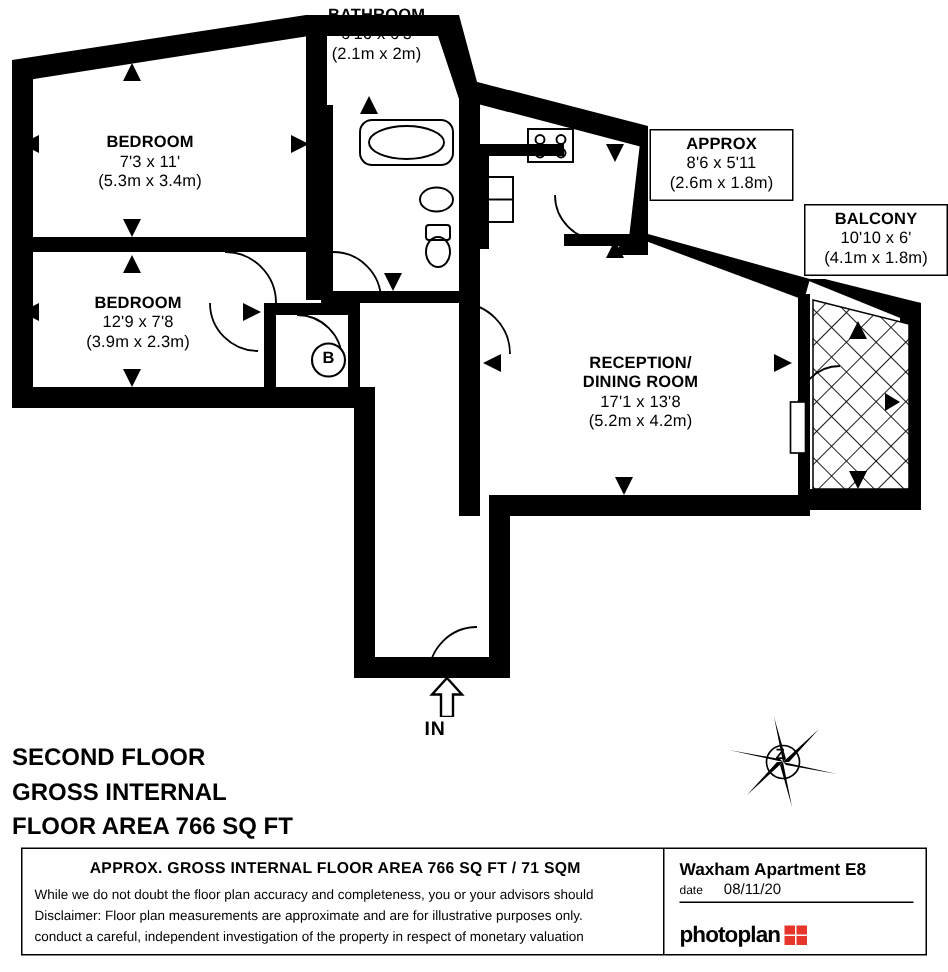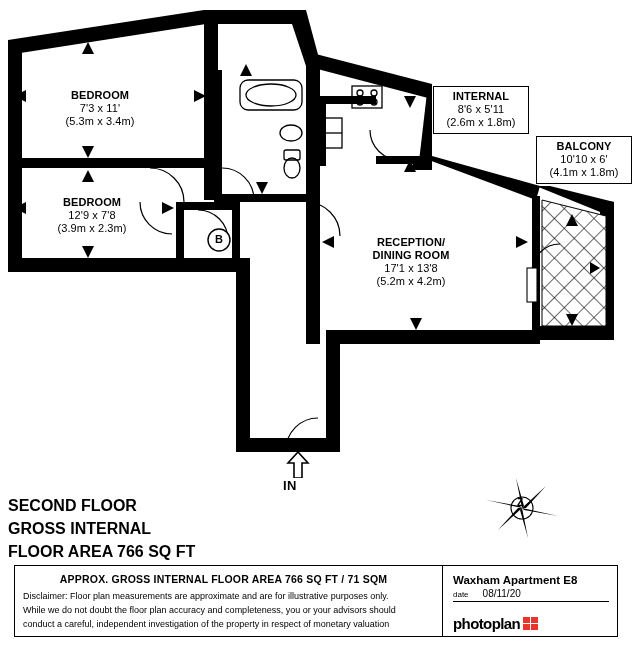--- a/index.html
+++ b/index.html
@@ -293,46 +293,51 @@
       <polygon points="416,330 410,318 422,318"></polygon>
       <polygon points="322,242 334,236 334,248"></polygon>
       <polygon points="528,242 516,236 516,248"></polygon>
 
       <polygon points="572,214 566,226 578,226"></polygon>
       <polygon points="572,326 566,314 578,314"></polygon>
       <polygon points="600,268 590,262 590,274"></polygon>
     </g>
   </svg>
 
+  <div class="label" style="left:192px; top:4px; width:118px;">
+    <div class="name">BATHROOM</div>
+    <div class="dim">6'10 x 6'5</div>
+    <div class="dim">(2.1m x 2m)</div>
+  </div>
 
   <div class="label" style="left:40px; top:89px; width:120px;">
     <div class="name">BEDROOM</div>
     <div class="dim">7'3 x 11'</div>
     <div class="dim">(5.3m x 3.4m)</div>
   </div>
 
   <div class="label" style="left:32px; top:196px; width:120px;">
     <div class="name">BEDROOM</div>
     <div class="dim">12'9 x 7'8</div>
     <div class="dim">(3.9m x 2.3m)</div>
   </div>
 
   <div class="label boxed" style="left:433px; top:86px; width:82px;">
-    <div class="name">INTERNAL</div>
+    <div class="name">APPROX</div>
     <div class="dim">8'6 x 5'11</div>
     <div class="dim">(2.6m x 1.8m)</div>
   </div>
 
   <div class="label boxed" style="left:536px; top:136px; width:82px;">
     <div class="name">BALCONY</div>
     <div class="dim">10'10 x 6'</div>
     <div class="dim">(4.1m x 1.8m)</div>
   </div>
 
-  <div class="label" style="left:346px; top:236px; width:130px;">
+  <div class="label" style="left:362px; top:236px; width:130px;">
     <div class="name">RECEPTION/</div>
     <div class="name">DINING ROOM</div>
     <div class="dim">17'1 x 13'8</div>
     <div class="dim">(5.2m x 4.2m)</div>
   </div>
 
   <div class="label" style="left:209px; top:233px; width:20px; font-size:11px;">
     <div class="name">B</div>
   </div>
 
@@ -354,22 +359,22 @@
 
   <div class="floorinfo">
     <div>SECOND FLOOR</div>
     <div>GROSS INTERNAL</div>
     <div>FLOOR AREA 766 SQ FT</div>
   </div>
 
   <div class="footer">
     <div class="footer-left">
       <div class="footer-title">APPROX. GROSS INTERNAL FLOOR AREA 766 SQ FT / 71 SQM</div>
+      <div class="footer-disc">While we do not doubt the floor plan accuracy and completeness, you or your advisors should</div>
       <div class="footer-disc">Disclaimer: Floor plan measurements are approximate and are for illustrative purposes only.</div>
-      <div class="footer-disc">While we do not doubt the floor plan accuracy and completeness, you or your advisors should</div>
       <div class="footer-disc">conduct a careful, independent investigation of the property in respect of monetary valuation</div>
     </div>
     <div class="footer-right">
       <div class="apt-name">Waxham Apartment E8</div>
       <div class="date-row">
         <span class="date-lbl">date</span>
         <span class="date-val">08/11/20</span>
       </div>
       <div class="brand">
         <span class="brand-text">photoplan</span>

